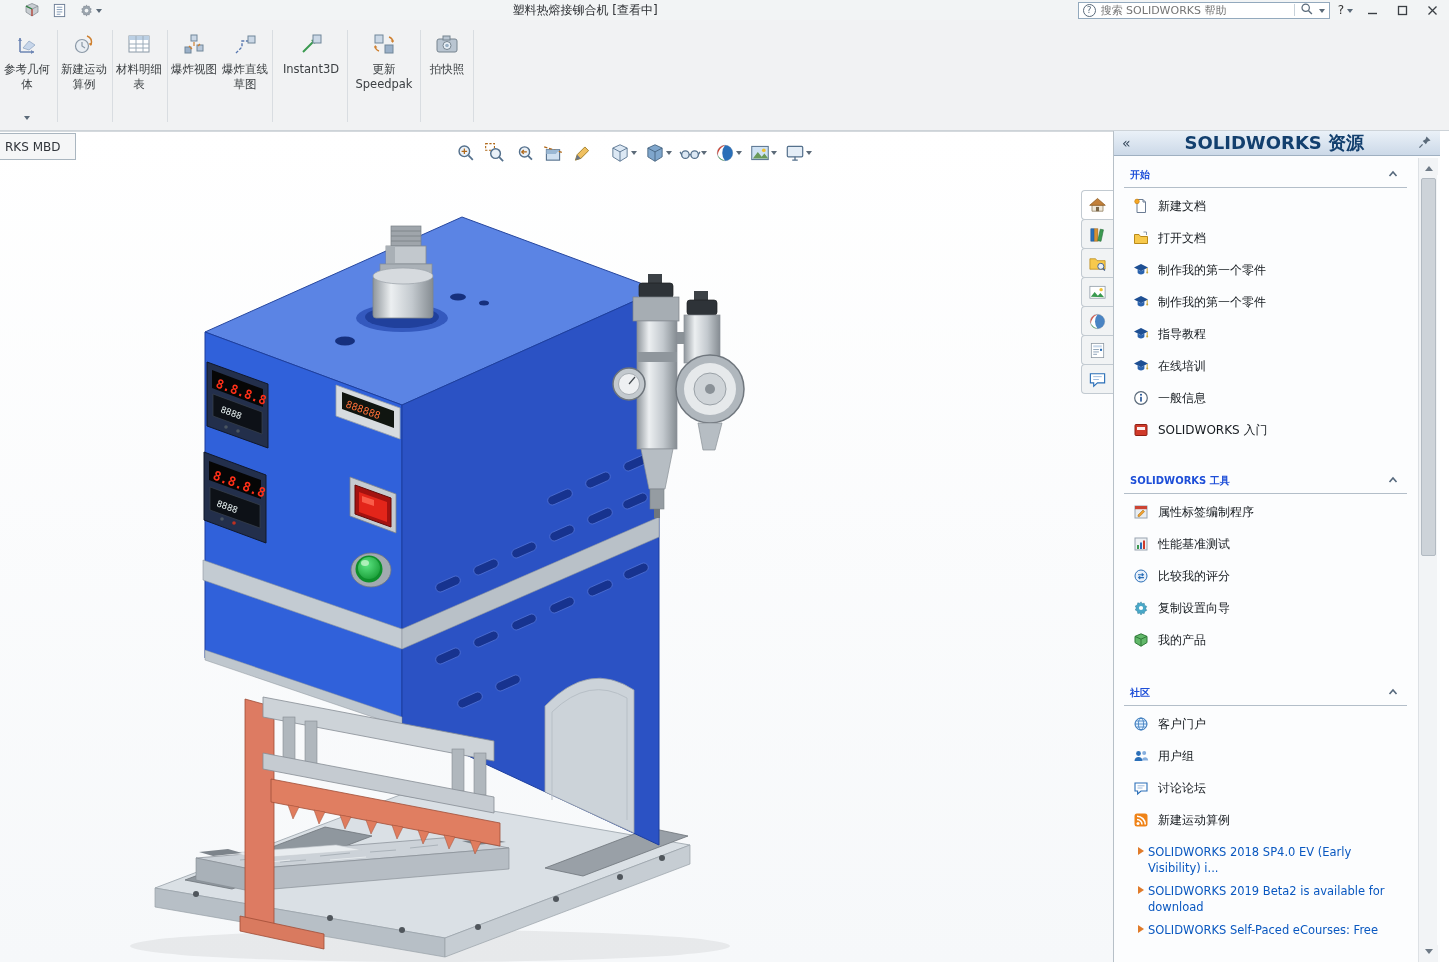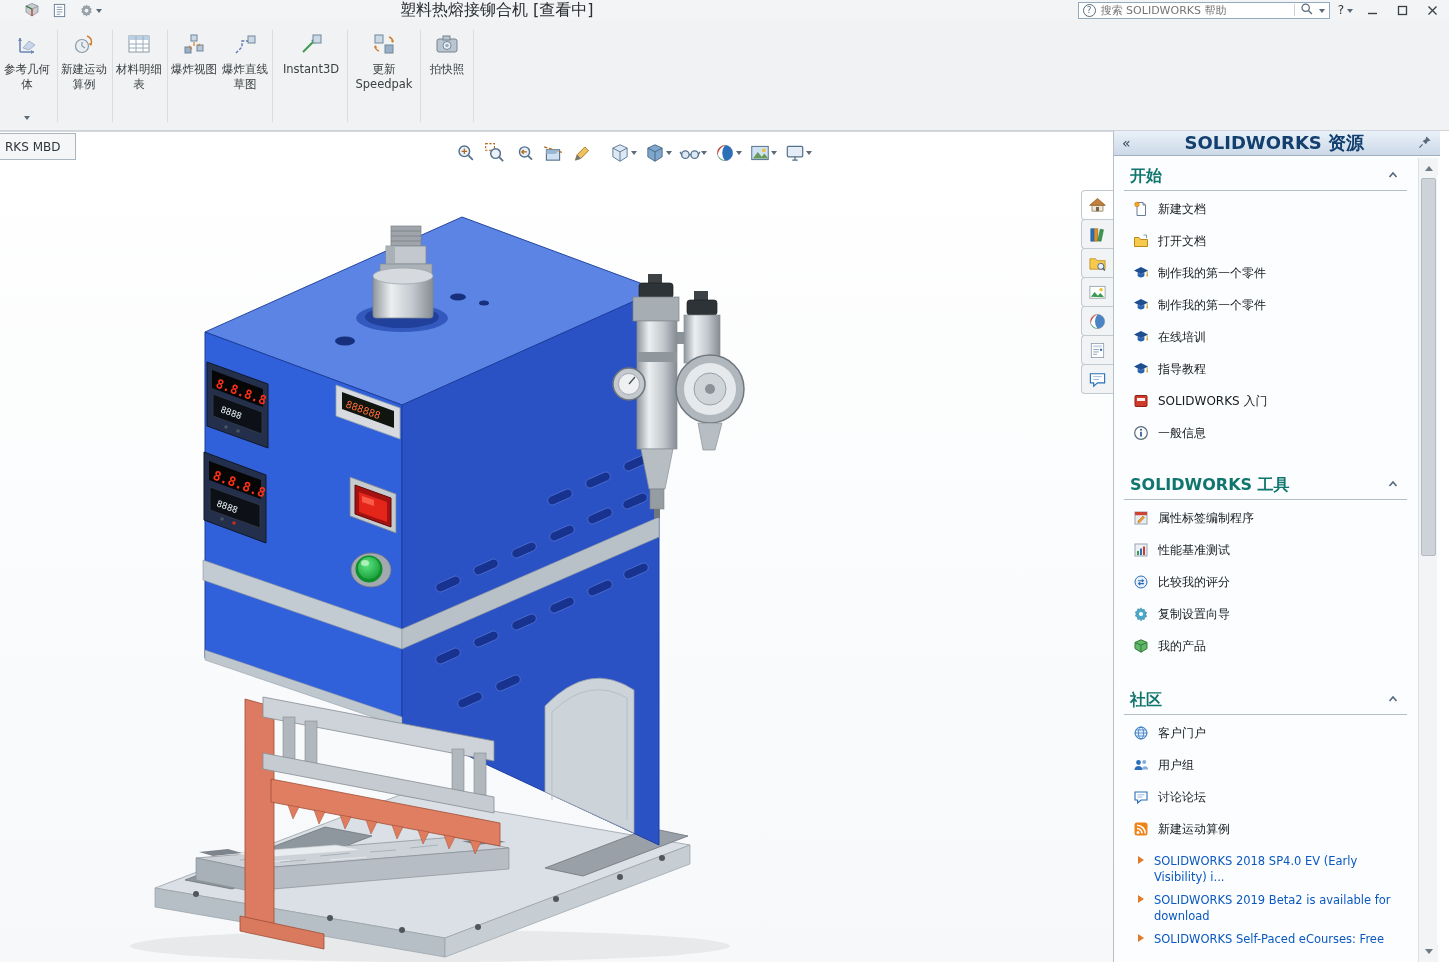--- a/index.html
+++ b/index.html
@@ -4,21 +4,21 @@
 <style>
 *{box-sizing:border-box;margin:0;padding:0}
 html,body{width:1449px;height:962px;overflow:hidden;background:#eef0f2;
   font-family:"DejaVu Sans","Liberation Sans",sans-serif;-webkit-font-smoothing:antialiased}
 .app{position:absolute;left:0;top:0;width:1449px;height:962px;background:#fff}
 
 
 .titlebar{position:absolute;left:0;top:0;width:100%;height:20px;background:#f2f4f5;display:flex;align-items:center}
 .tb-icons{display:flex;gap:12px;padding-left:24px;align-items:center;height:100%}
 .tbi{display:flex;align-items:center;gap:2px;cursor:pointer}
-.tb-title{position:absolute;left:400px;width:370px;font-size:16px;color:#2c2f33}
+.tb-title{position:absolute;left:400px;width:370px;text-align:center;font-size:12px;color:#2c2f33}
 .tb-right{position:absolute;right:6px;top:0;height:20px;display:flex;align-items:center;gap:8px}
 .searchbox{display:flex;align-items:center;width:252px;height:17px;background:#fff;border:1px solid #93a9bd;padding:0 4px;gap:5px}
 .searchbox .qq{width:13px;height:13px;border-radius:50%;border:1px solid #5a6a7a;color:#5a6a7a;font-size:9px;line-height:11px;text-align:center;flex:none}
 .search-input{border:none;outline:none;flex:1;font-size:11px;color:#555;background:transparent;font-family:inherit}
 .sb-sep{width:1px;height:12px;background:#c8d2da}
 .caret{width:0;height:0;border:3px solid transparent;border-top:4px solid #5b6a78;margin-top:4px}
 .helpq{display:flex;align-items:center;gap:3px;font-size:12px;color:#333;cursor:pointer}
 .winbtn{width:22px;height:16px;display:flex;align-items:center;justify-content:center;cursor:pointer}
 
 
@@ -43,27 +43,27 @@
 
 
 .taskpane{position:absolute;left:1113px;top:131px;width:327px;height:831px;background:#fcfdfe;border-left:1px solid #b7c0c8}
 .tp-header{position:absolute;left:0;top:0;width:100%;height:25px;
   background:linear-gradient(#eaf1f8,#ccd9e8);border-bottom:1px solid #9fb0c1;
   display:flex;align-items:center;justify-content:space-between;padding:0 8px}
 .tp-header .ttl{font-size:18px;font-weight:bold;color:#123f6e;flex:1;text-align:center}
 .tp-header .chev-l{font-size:14px;color:#33465a;cursor:pointer}
 .tp-content{position:absolute;left:0;top:25px;right:23px;bottom:0;overflow:hidden}
 .tps{display:flex;justify-content:space-between;align-items:center;margin:10px 10px 2px 10px;
-  padding:0 6px 3px 6px;border-bottom:1px solid #b3bec9;color:#0f766e;font-weight:bold;font-size:16px}
+  padding:0 6px 3px 6px;border-bottom:1px solid #b3bec9;color:#1d4ed8;font-weight:bold;font-size:10px}
 .tps .chev{cursor:pointer}
 .tpi{display:flex;align-items:center;gap:9px;height:32px;padding-left:19px;font-size:12px;color:#151a1f;cursor:pointer}
 .i16{width:16px;height:16px;flex:none}
 .i20{width:19px;height:19px;flex:none}
 .newslist{margin:8px 12px 0 24px}
-.newsitem{display:flex;gap:6px;margin-bottom:7px;cursor:pointer}
+.newsitem{display:flex;margin-bottom:7px;cursor:pointer}
 .newsitem .b{width:0;height:0;border:4px solid transparent;border-left:6px solid #e07b2a;margin-top:3px;flex:none}
 .newsitem .t{color:#0a58c0;font-size:11.5px;line-height:1.4;width:252px}
 .mt26{margin-top:26px}.mt24{margin-top:28px}
 
 
 .tabstrip{position:absolute;left:1081px;top:191px;width:32px}
 .ttab{width:32px;height:30px;background:#f1f3f4;border:1px solid #c2cad1;border-right:none;
   border-radius:4px 0 0 4px;margin-top:-1px;display:flex;align-items:center;justify-content:center;cursor:pointer}
 .ttab.active{background:#ffffff}
 
@@ -703,39 +703,39 @@
       <div class="tpi">
           <svg class="i16">
             <use href="#i-cap"></use>
           </svg>
           <span>制作我的第一个零件</span>
         </div>
       <div class="tpi">
           <svg class="i16">
             <use href="#i-cap"></use>
           </svg>
+          <span>指导教程</span>
+        </div>
+      <div class="tpi">
+          <svg class="i16">
+            <use href="#i-cap"></use>
+          </svg>
           <span>在线培训</span>
         </div>
       <div class="tpi">
           <svg class="i16">
-            <use href="#i-cap"></use>
-          </svg>
-          <span>指导教程</span>
+            <use href="#i-info"></use>
+          </svg>
+          <span>一般信息</span>
         </div>
       <div class="tpi">
           <svg class="i16">
             <use href="#i-swbox"></use>
           </svg>
           <span>SOLIDWORKS 入门</span>
-        </div>
-      <div class="tpi">
-          <svg class="i16">
-            <use href="#i-info"></use>
-          </svg>
-          <span>一般信息</span>
         </div>
 
       <div class="tps mt26">
         <span>SOLIDWORKS 工具</span>
         <span class="chev"><svg class="i16">
               <use href="#i-chevup"></use>
             </svg></span>
       </div>
       <div class="tpi">
           <svg class="i16">

